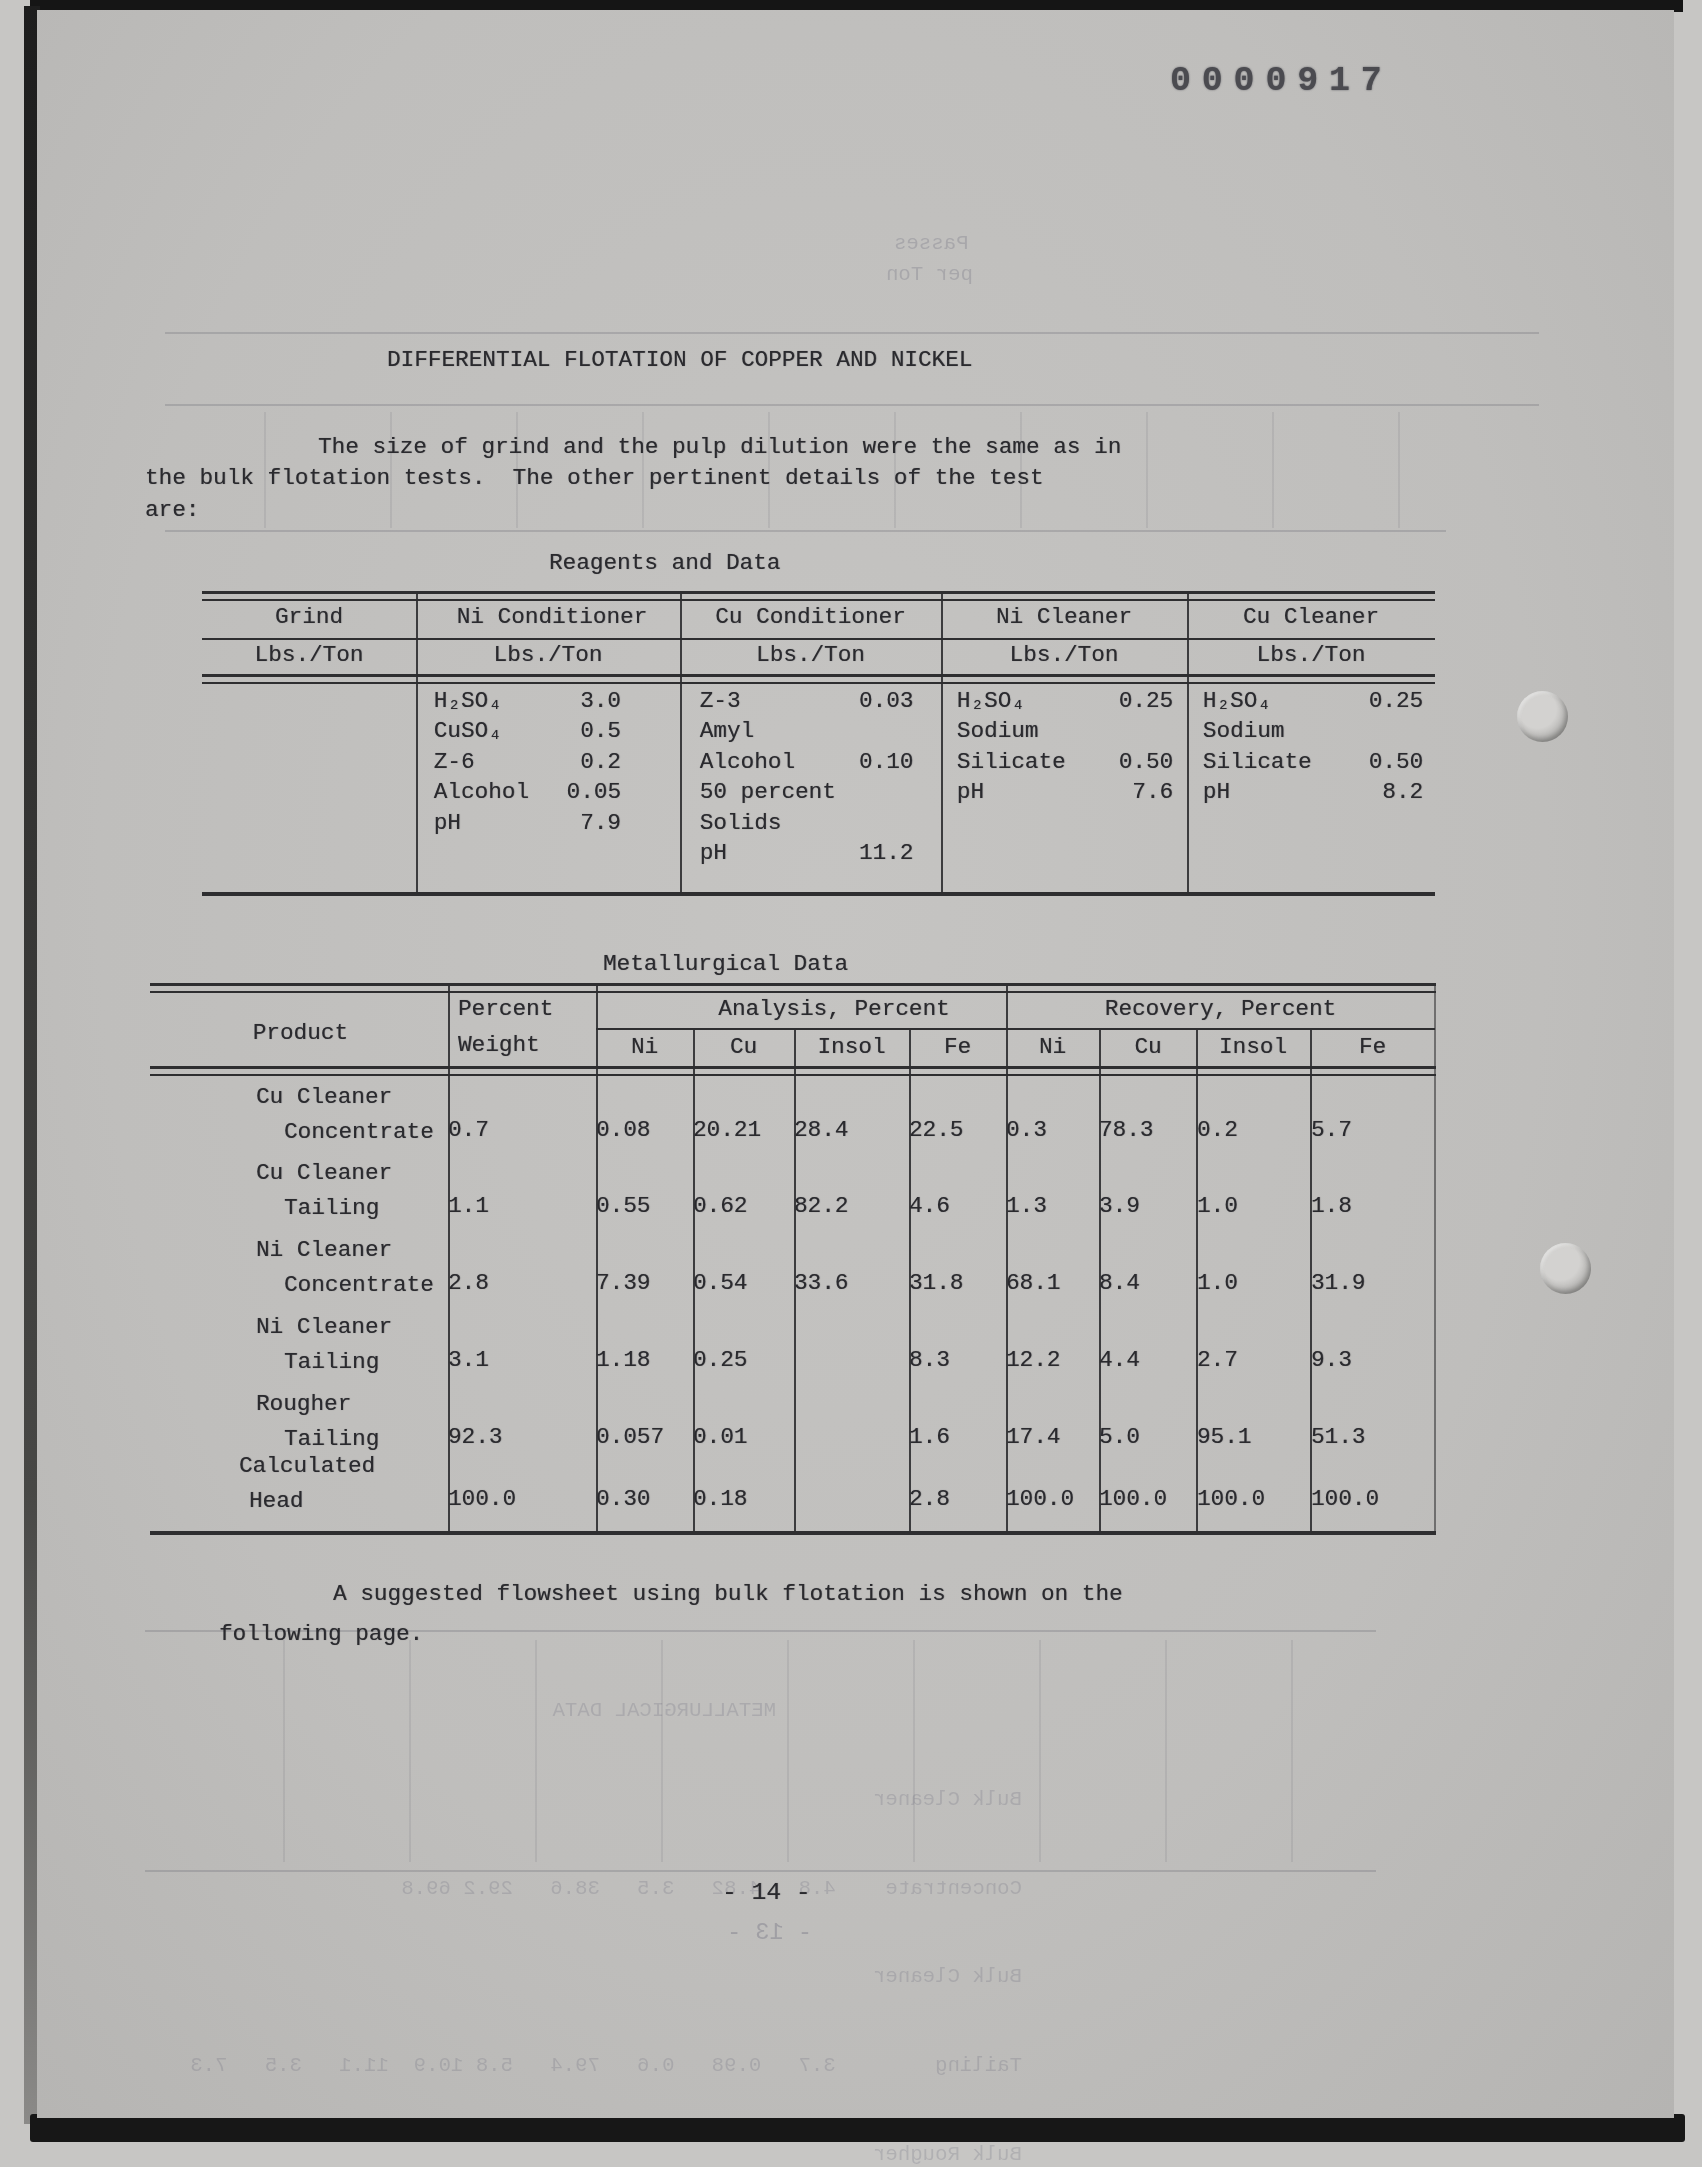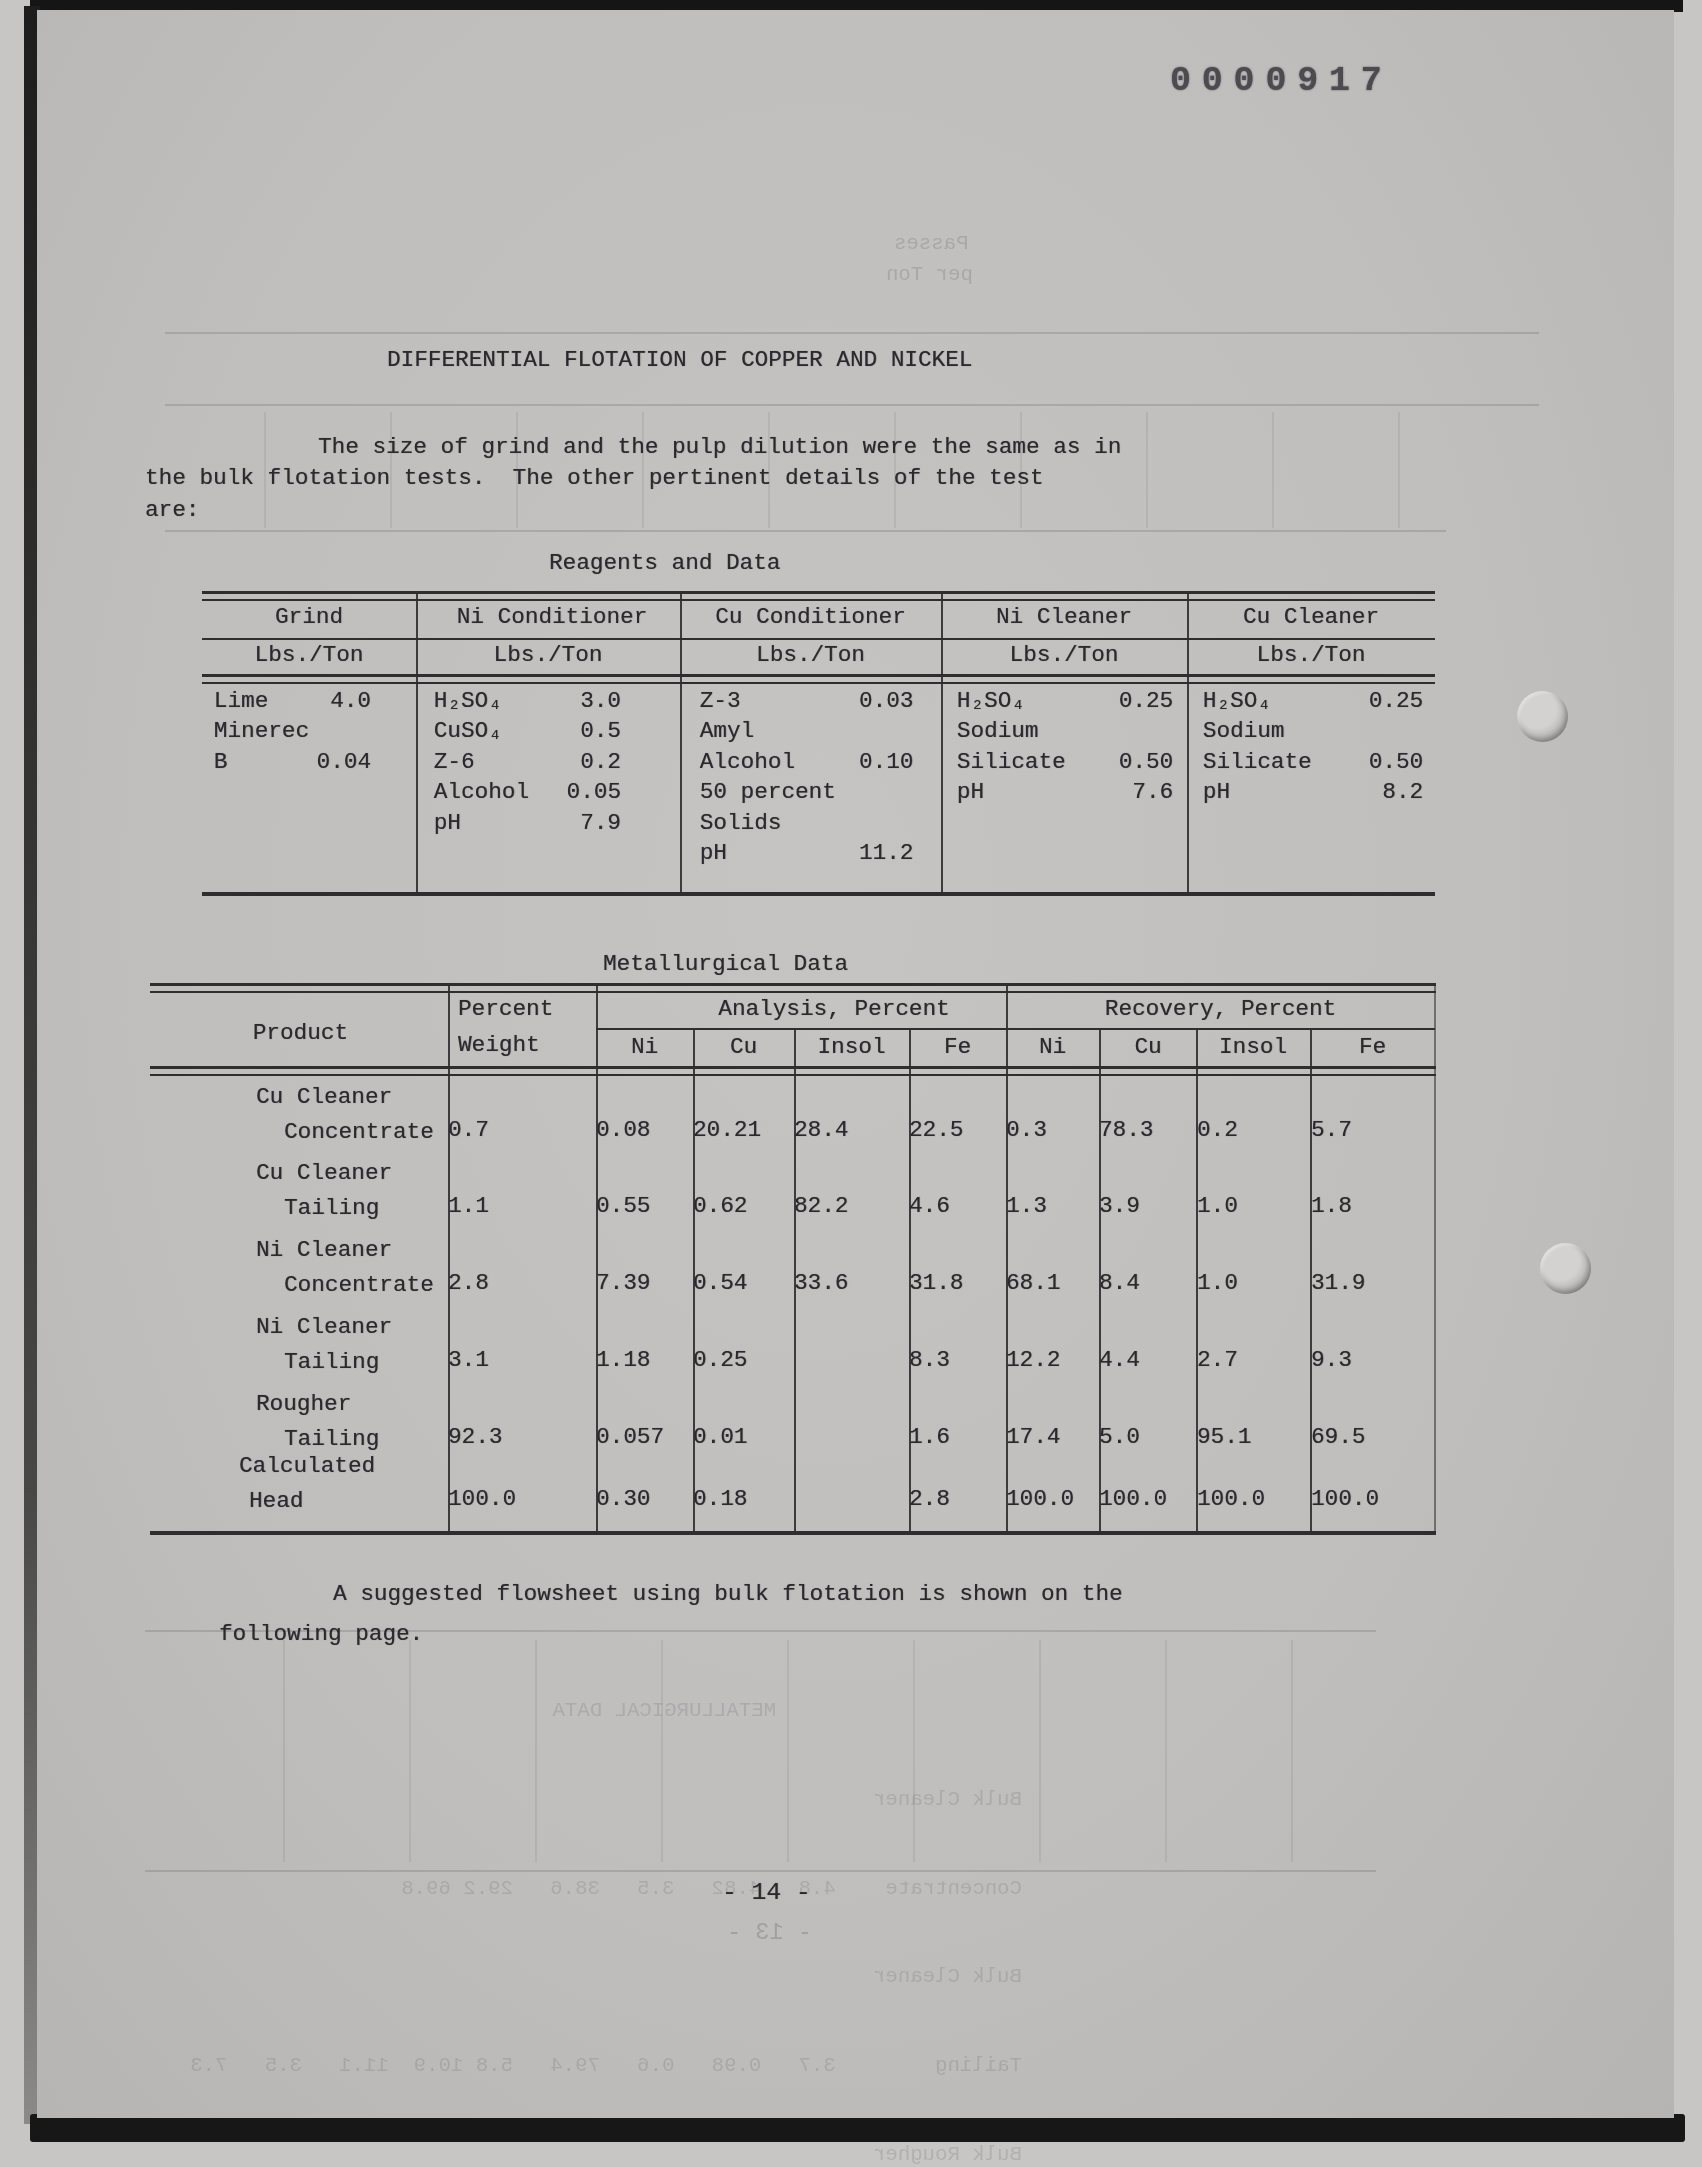--- a/index.html
+++ b/index.html
@@ -74,25 +74,20 @@
     <div class="hcell t fs23" style="left:478px;top:10.8px;width:261px">Cu Conditioner</div>
     <div class="hcell t fs23" style="left:739px;top:10.8px;width:246px">Ni Cleaner</div>
     <div class="hcell t fs23" style="left:985px;top:10.8px;width:248px">Cu Cleaner</div>
 
     <div class="hcell t fs23" style="left:0;top:49px;width:214px">Lbs./Ton</div>
     <div class="hcell t fs23" style="left:214px;top:49px;width:264px">Lbs./Ton</div>
     <div class="hcell t fs23" style="left:478px;top:49px;width:261px">Lbs./Ton</div>
     <div class="hcell t fs23" style="left:739px;top:49px;width:246px">Lbs./Ton</div>
     <div class="hcell t fs23" style="left:985px;top:49px;width:248px">Lbs./Ton</div>
 
-    <div class="rcol" style="left:0;width:214px;--pl:11.8px;--pr:45px">
-      <div class="rl t fs23"><span>Lime</span><span>4.0</span></div>
-      <div class="rl t fs23"><span>Minerec</span><span></span></div>
-      <div class="rl t fs23"><span>B</span><span>0.04</span></div>
-    </div>
 
     <div class="rcol" style="left:214px;width:264px;--pl:17.7px;--pr:59px">
       <div class="rl t fs23"><span>H₂SO₄</span><span>3.0</span></div>
       <div class="rl t fs23"><span>CuSO₄</span><span>0.5</span></div>
       <div class="rl t fs23"><span>Z-6</span><span>0.2</span></div>
       <div class="rl t fs23"><span>Alcohol</span><span>0.05</span></div>
       <div class="rl t fs23"><span>pH</span><span>7.9</span></div>
     </div>
 
     <div class="rcol" style="left:478px;width:261px;--pl:19.7px;--pr:27.6px">
@@ -227,21 +222,21 @@
       <div class="vals">
           <div></div>
         <div class="t fs23 vc">92.3</div>
         <div class="t fs23 vc">0.057</div>
         <div class="t fs23 vc">0.01</div>
         <div class="t fs23 vc"></div>
         <div class="t fs23 vc">1.6</div>
         <div class="t fs23 vc">17.4</div>
         <div class="t fs23 vc">5.0</div>
         <div class="t fs23 vc">95.1</div>
-        <div class="t fs23 vc">69.5</div>
+        <div class="t fs23 vc">51.3</div>
       </div>
     </div>
 
     <div class="mrow" style="top:468px">
       <div class="t fs23 p1" style="left:89px">Calculated</div>
       <div class="t fs23 p2" style="left:99px">Head</div>
       <div class="vals">
           <div></div>
         <div class="t fs23 vc">100.0</div>
         <div class="t fs23 vc">0.30</div>

